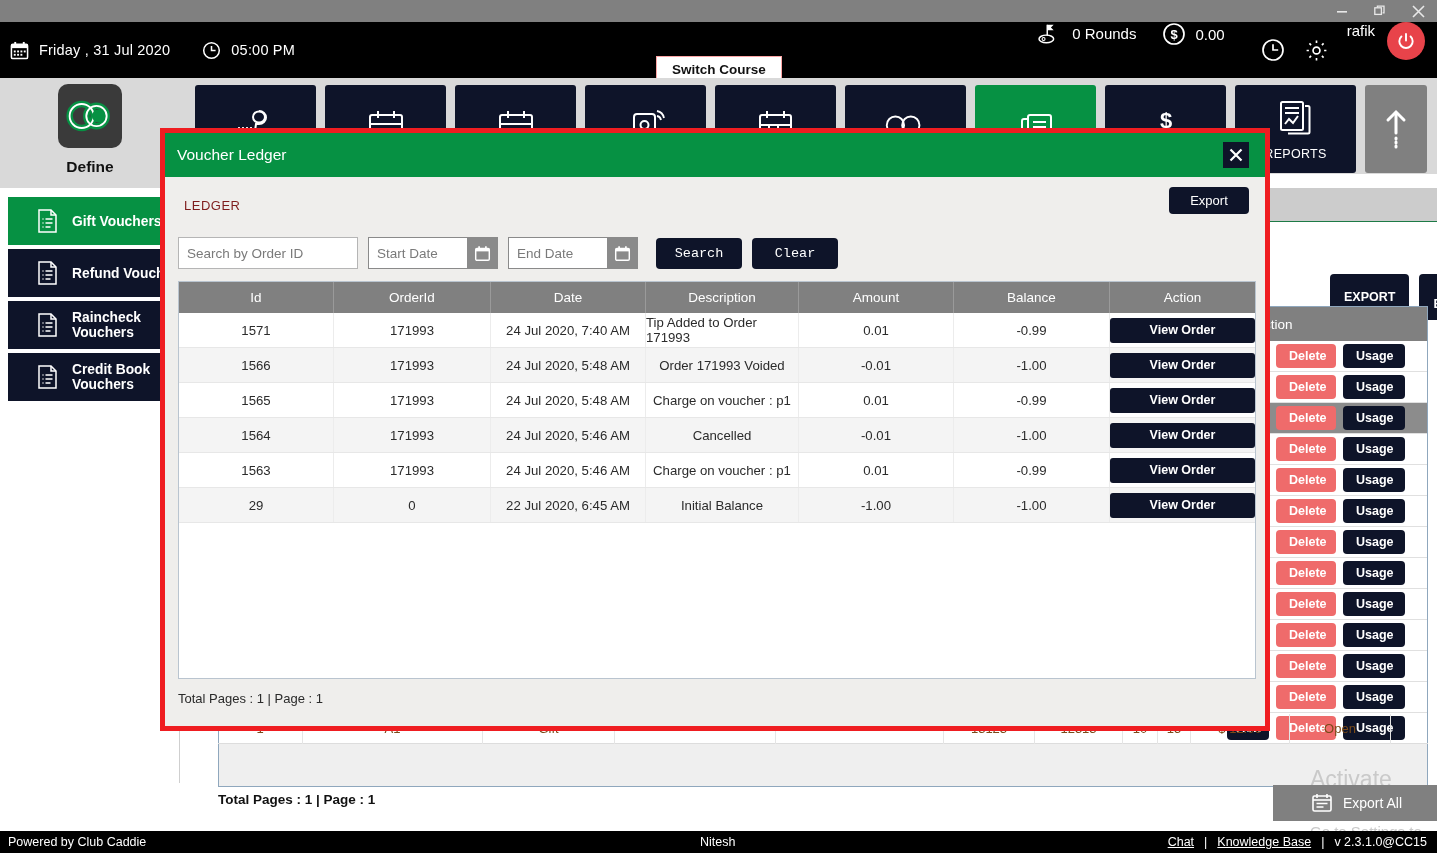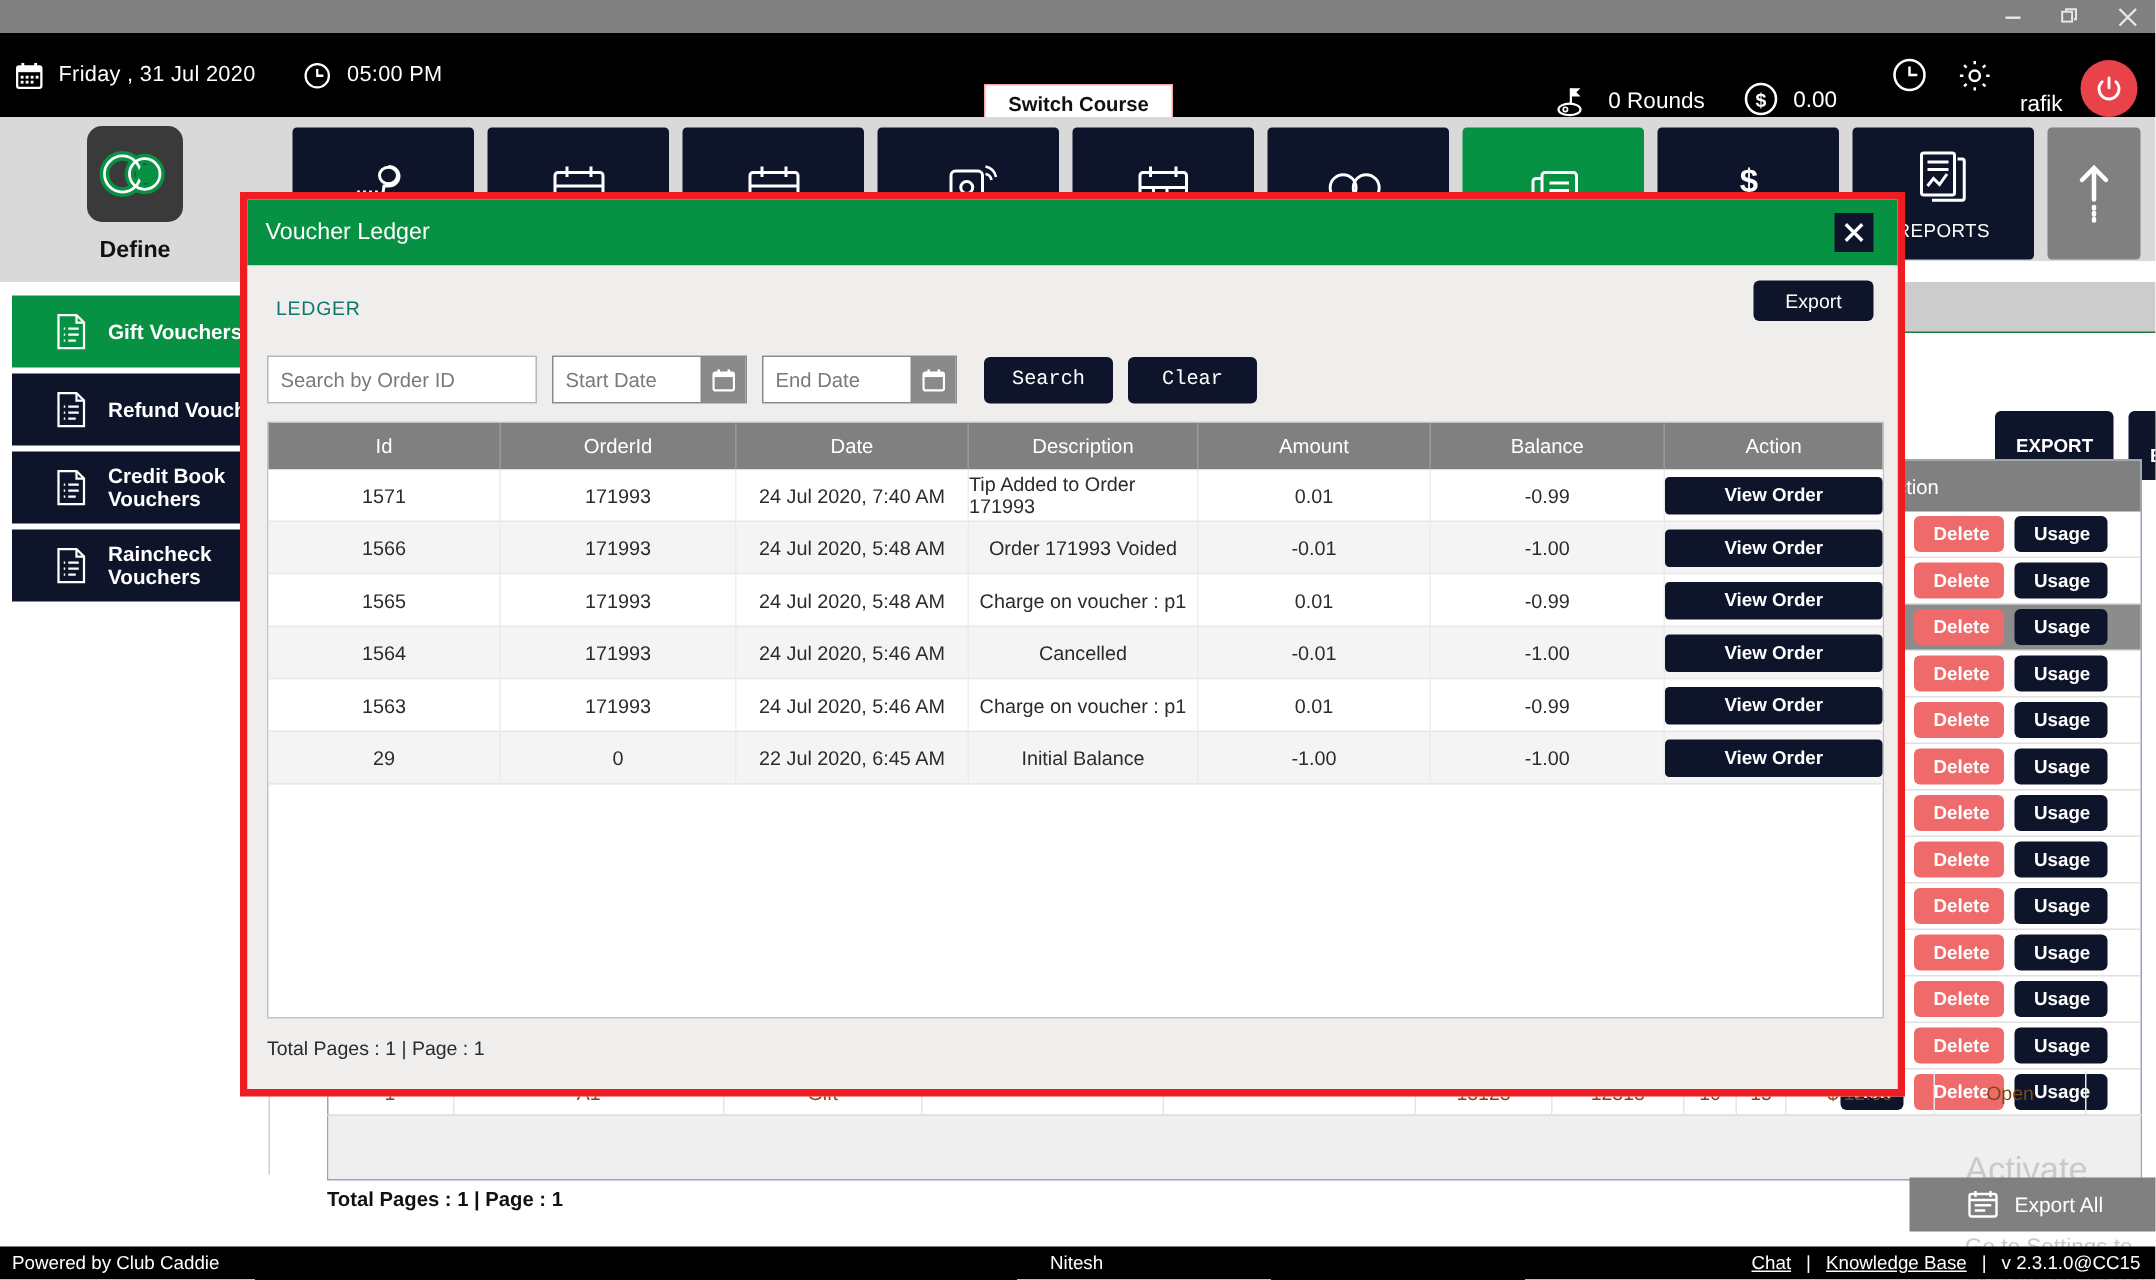--- a/index.html
+++ b/index.html
@@ -26,21 +26,21 @@
   }
   .tb-left { display:flex; align-items:center; gap: 10px; padding-left: 10px; }
   .tb-date, .tb-time { font-size: 14.5px; letter-spacing: .2px; white-space: nowrap; }
   .tb-ico { display:flex; align-items:center; justify-content:center; }
   .tb-sep { width: 12px; }
   .switch-course {
     position:absolute; left: 656px; top: 34px; width: 126px; height: 26px;
     background:#ffffff; color:#111; font-weight:bold; font-size:13.5px;
     display:flex; align-items:center; justify-content:center; border: 1px solid #fca5a5;
   }
-  .tb-right { position:absolute; right: 0; top:0; height:56px; display:flex; align-items:flex-end; gap: 0; padding-right: 12px; }
+  .tb-right { position:absolute; right: 0; top:0; height:56px; display:flex; align-items:flex-start; gap: 0; padding-right: 12px; }
   .tb-stat { display:flex; align-items:center; gap:9px; font-size:15px; margin-right: 26px; }
   .tb-iconbtn { width: 44px; height:56px; display:flex; align-items:center; justify-content:center; }
   .tb-user { font-size: 15px; margin: 0 12px 0 8px; }
   .power {
     width: 38px; height: 38px; border-radius: 50%; background:#e8434a;
     display:flex; align-items:center; justify-content:center;
   }
 
   
   .navstrip {
@@ -121,21 +121,21 @@
   .modal-header {
     height: 44px; background:#069143; color:#fff; display:flex; align-items:center;
     padding: 0 0 0 12px; position:relative;
   }
   .modal-title { font-size:15.5px; }
   .modal-close {
     position:absolute; right:16px; top:9px; width:26px; height:26px; background:#0e1429;
     display:flex; align-items:center; justify-content:center;
   }
   .modal-body { height: 549px; background:#efeeec; padding: 0; position:relative; }
-  .ledger-lbl { position:absolute; left:19px; top:21px; font-size:13px; letter-spacing:.5px; color:#0f766e; }
+  .ledger-lbl { position:absolute; left:19px; top:21px; font-size:13px; letter-spacing:.5px; color:#7f1d1d; }
   .export-btn { position:absolute; right:16px; top:10px; width:80px; height:27px; background:#0e1429; color:#fff;
     border:none; border-radius:4px; font-size:13px; font-family:"Liberation Sans", sans-serif; }
   .filters { position:absolute; left:13px; top:60px; display:flex; align-items:center; gap:10px; }
   .f-input {
     width:180px; height:32px; background:#fff; border:1px solid #b5b5b5;
     font-size:13.5px; color:#7a7a7a; padding-left:8px; display:flex; align-items:center;
   }
   .f-date {
     width:130px; height:32px; background:#fff; border:1px solid #8a8a8a; display:flex; align-items:center;
     position:relative; padding-left:8px; font-size:13.5px; color:#7a7a7a;
@@ -406,31 +406,31 @@
     <span>Refund Vouchers</span>
   </div>
   <div class="side-item">
     <span>
       <svg width="24" height="26" viewBox="0 0 24 26" fill="none" stroke="#fff" stroke-width="1.5">
         <path d="M3 2h12l5 5v17H3z"></path>
           <path d="M15 2v5h5"></path>
         <path d="M6.5 11h1M6.5 15h1M6.5 19h1M9.5 11h7M9.5 15h7M9.5 19h5"></path>
       </svg>
     </span>
-    <span>Credit Book Vouchers</span>
+    <span>Raincheck Vouchers</span>
   </div>
   <div class="side-item">
     <span>
       <svg width="24" height="26" viewBox="0 0 24 26" fill="none" stroke="#fff" stroke-width="1.5">
         <path d="M3 2h12l5 5v17H3z"></path>
           <path d="M15 2v5h5"></path>
         <path d="M6.5 11h1M6.5 15h1M6.5 19h1M9.5 11h7M9.5 15h7M9.5 19h5"></path>
       </svg>
     </span>
-    <span>Raincheck Vouchers</span>
+    <span>Credit Book Vouchers</span>
   </div>
 </div>
 
 <div class="main">
   <div class="main-greybar"></div>
 
   <div class="main-exportrow">
     <button class="btn-dark">EXPORT</button>
     <button class="btn-dark">BULK EXPORT</button>
   </div>

